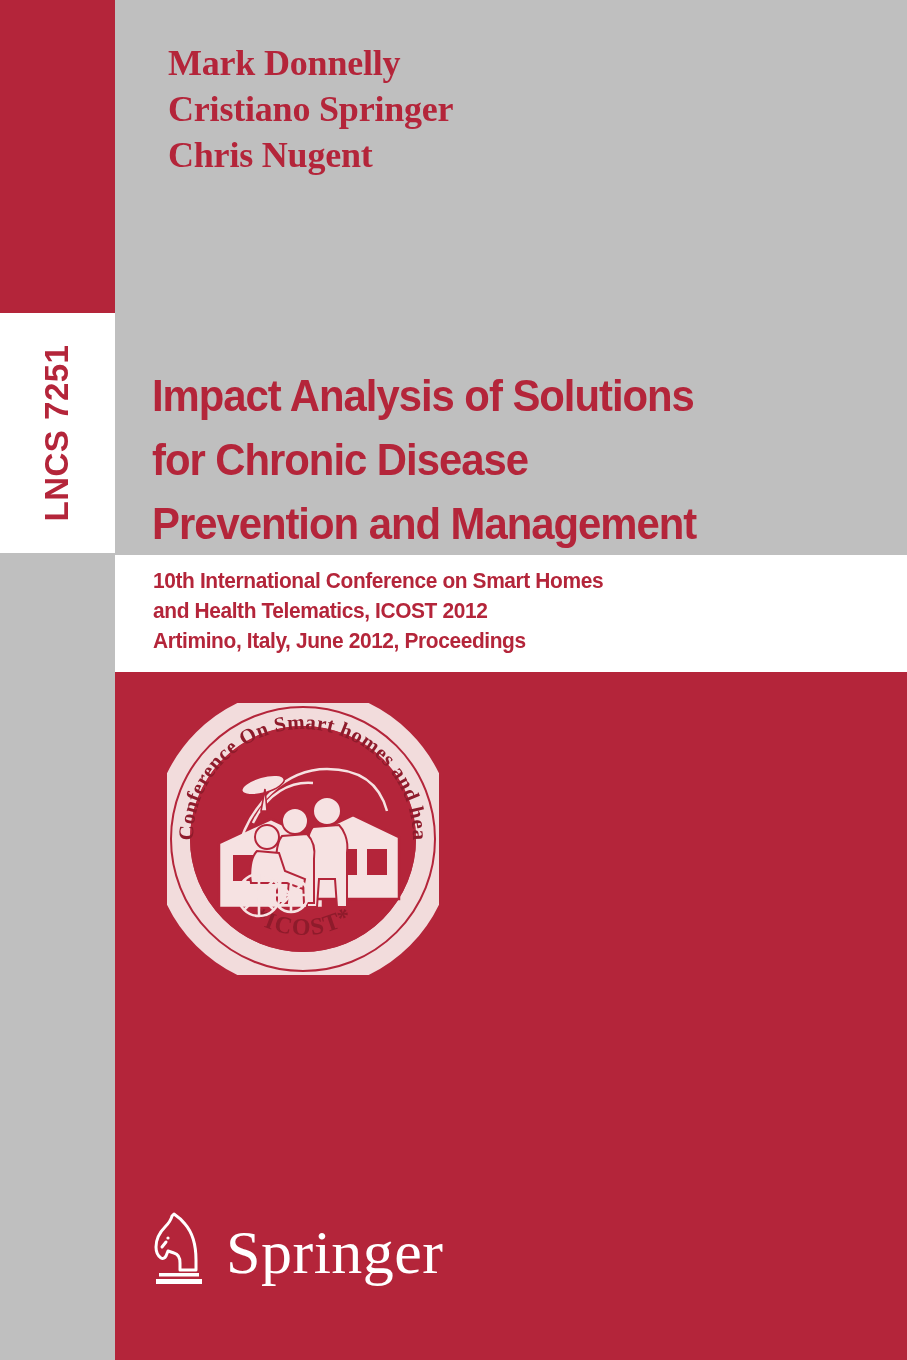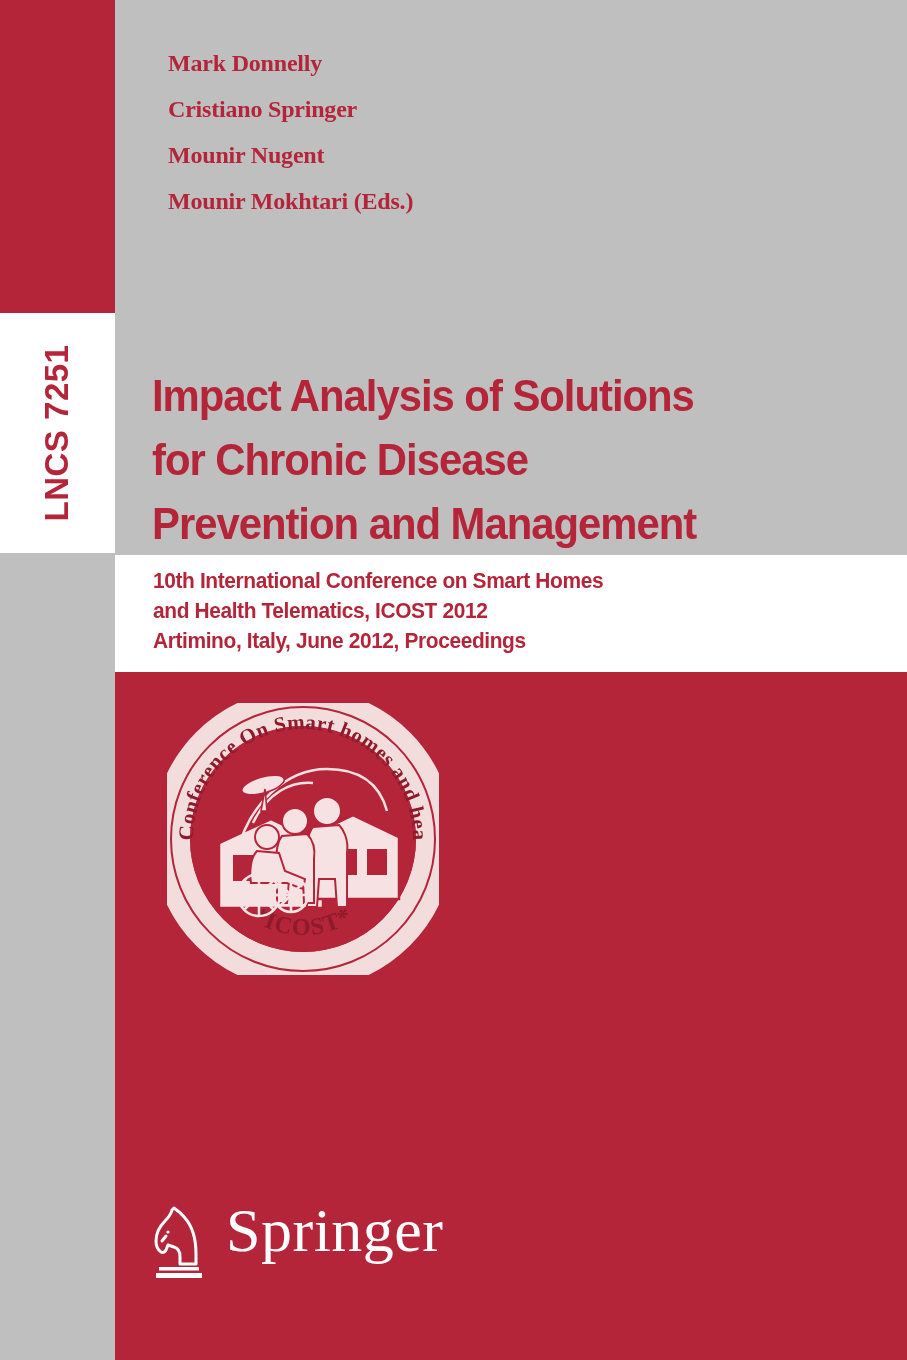--- a/index.html
+++ b/index.html
@@ -54,21 +54,21 @@
   #editors {
     position: absolute;
     left: 168px;
     top: 40px;
     width: 700px;
   }
   #editors .ed-line {
     color: #b4253a;
     font-family: "Liberation Serif", serif;
     font-weight: bold;
-    font-size: 24px;
+    font-size: 36px;
     line-height: 46px;
     letter-spacing: -0.2px;
     white-space: nowrap;
   }
 
   
   #title {
     position: absolute;
     left: 152px;
     top: 364px;
@@ -115,21 +115,21 @@
   }
   #icost-logo svg { display: block; width: 100%; height: 100%; }
 
   
   #springer {
     position: absolute;
     left: 152px;
     top: 1202px;
     height: 84px;
     display: flex;
-    align-items: flex-start;
+    align-items: flex-end;
   }
   #springer-knight { width: 58px; height: 78px; display:block; }
   #springer-word {
     color: #ffffff;
     font-family: "Liberation Serif", serif;
     font-size: 62px;
     line-height: 62px;
     letter-spacing: 0.5px;
     margin-left: 16px;
     position: relative;
@@ -148,22 +148,21 @@
   <div class="block" id="bg-white-spine"></div>
   <div class="block" id="bg-gray-left1"></div>
 
   <div id="spine-label">
     <span class="txt">LNCS 7251</span>
   </div>
 
   <div id="editors">
     <div class="ed-line">Mark Donnelly</div>
     <div class="ed-line">Cristiano Springer</div>
-    <div class="ed-line">Mounir Nugent</div>
-    <div class="ed-line">Mounir Mokhtari (Eds.)</div>
+    <div class="ed-line">Chris Nugent</div>
   </div>
 
   <div id="title">
     <div class="t-line">Impact Analysis of Solutions</div>
     <div class="t-line">for Chronic Disease</div>
     <div class="t-line">Prevention and Management</div>
   </div>
 
   <div id="subtitle">
     <div class="s-line">10th International Conference on Smart Homes</div>

